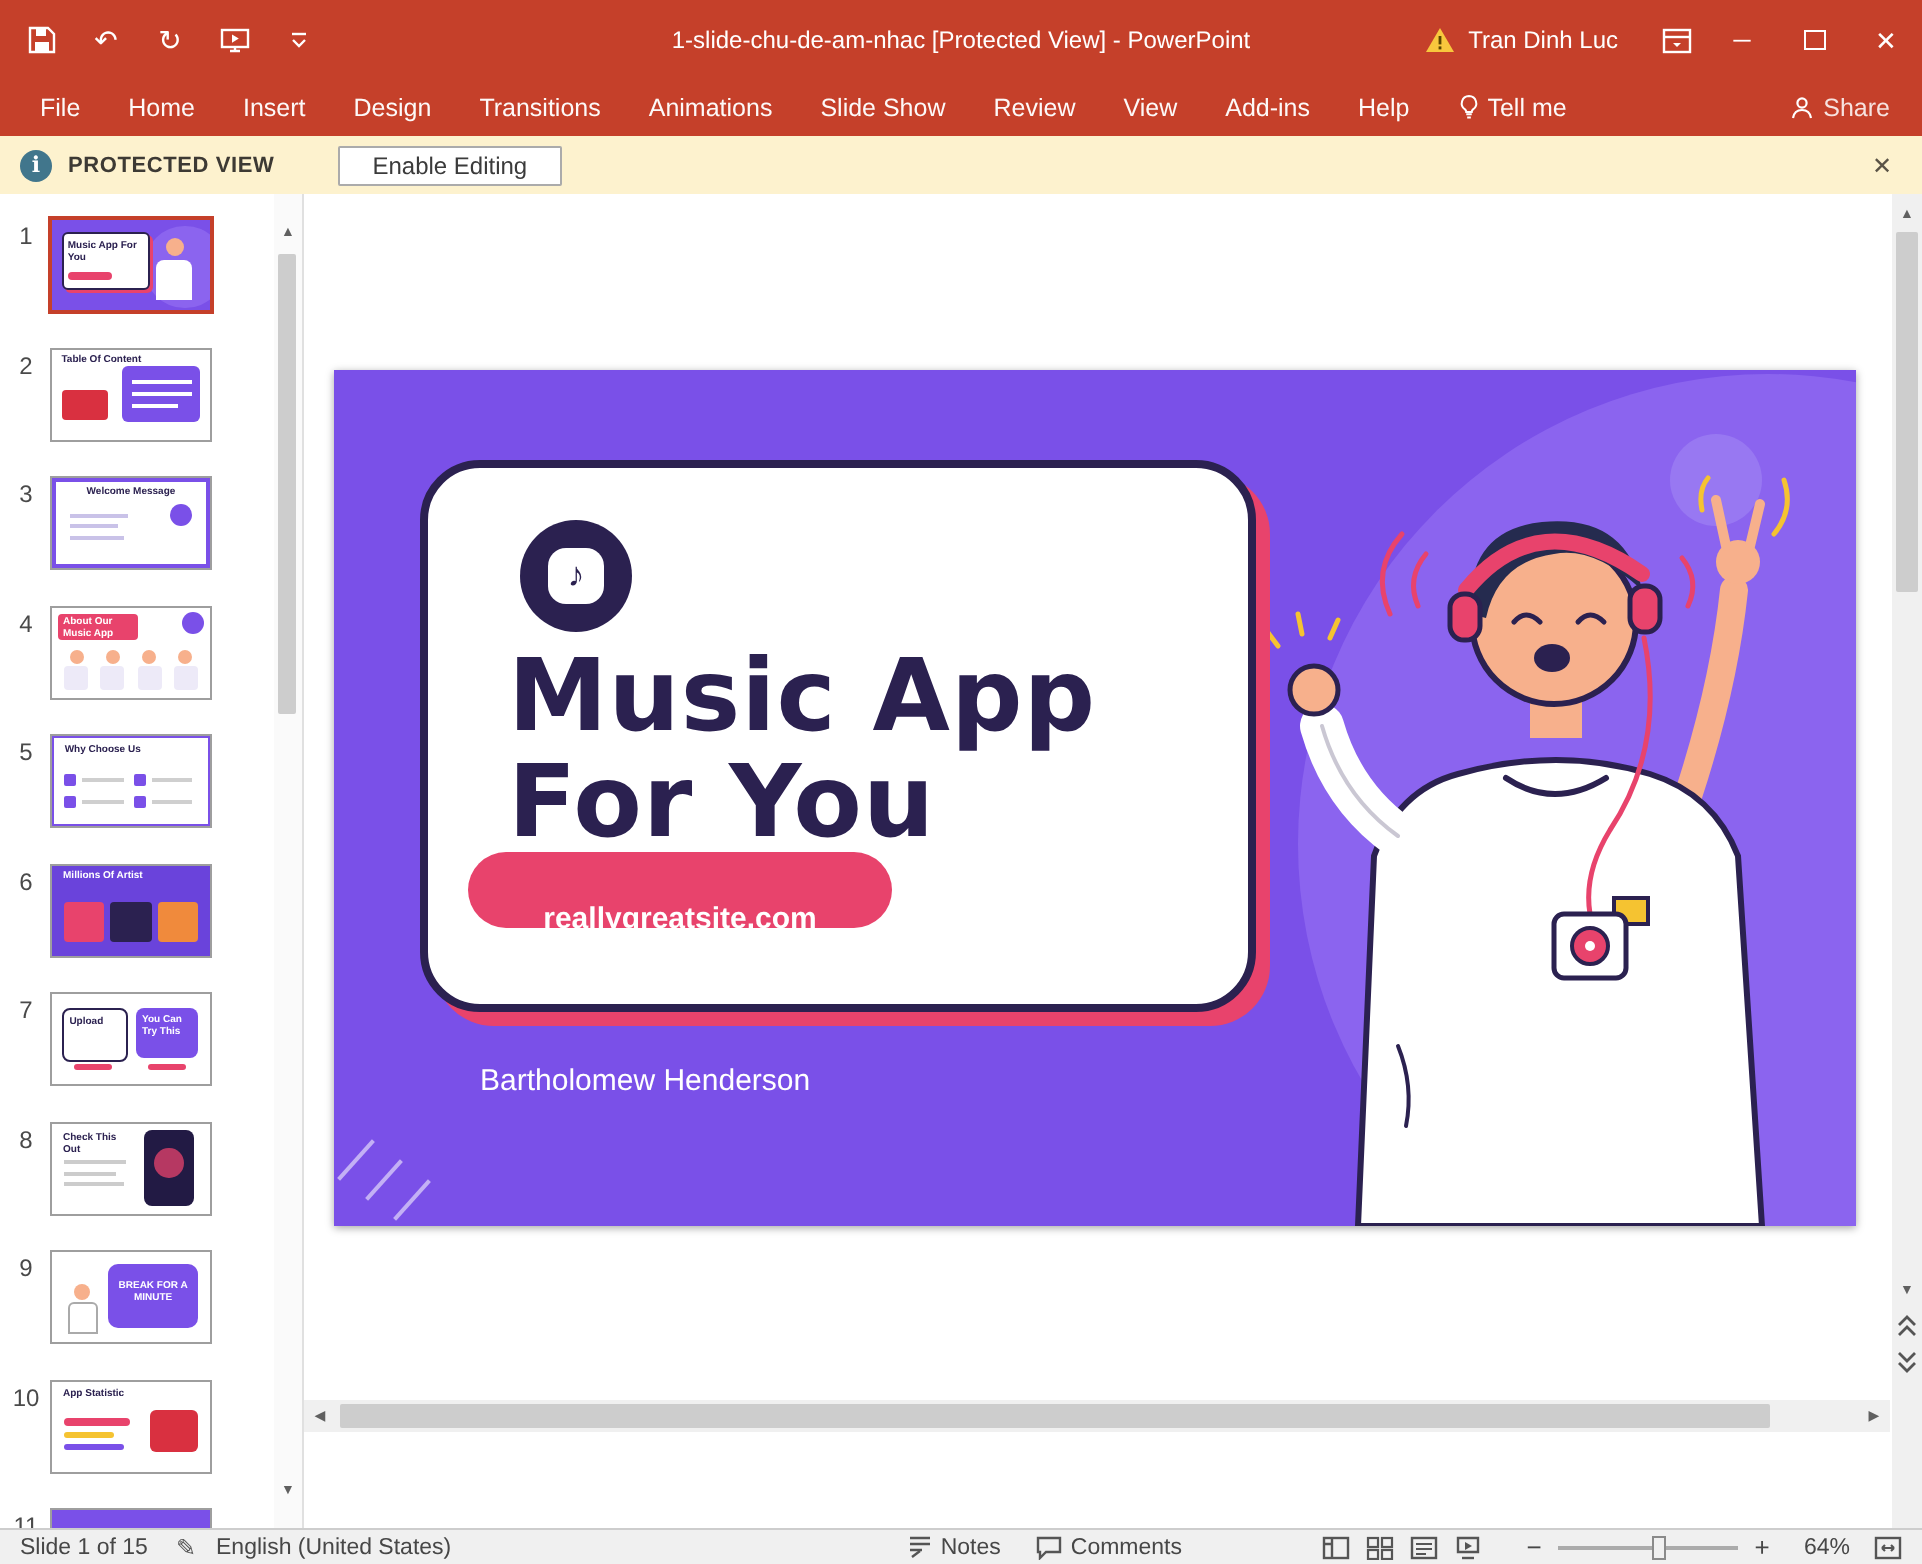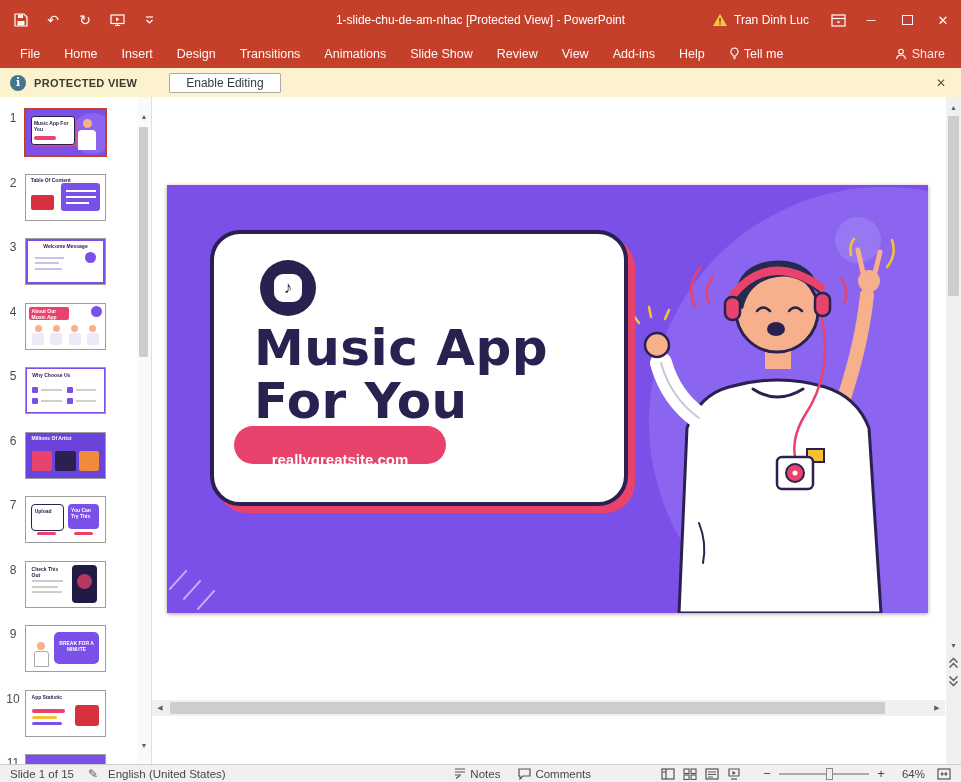--- a/index.html
+++ b/index.html
@@ -347,20 +347,21 @@
         <div class="card-title">
           <div>Music App</div>
           <div>For You</div>
         </div>
         <div class="pill">
           <span>reallygreatsite.com</span>
         </div>
       </div>
 
       <div class="presented">
+        <div>Bartholomew Henderson</div>
       </div>
     </div>
 
     <div class="hscroll">
       <span class="hs-btn">◀</span>
       <span class="hs-track">
           <span class="hs-thumb"></span>
         </span>
       <span class="hs-btn">▶</span>
     </div>

